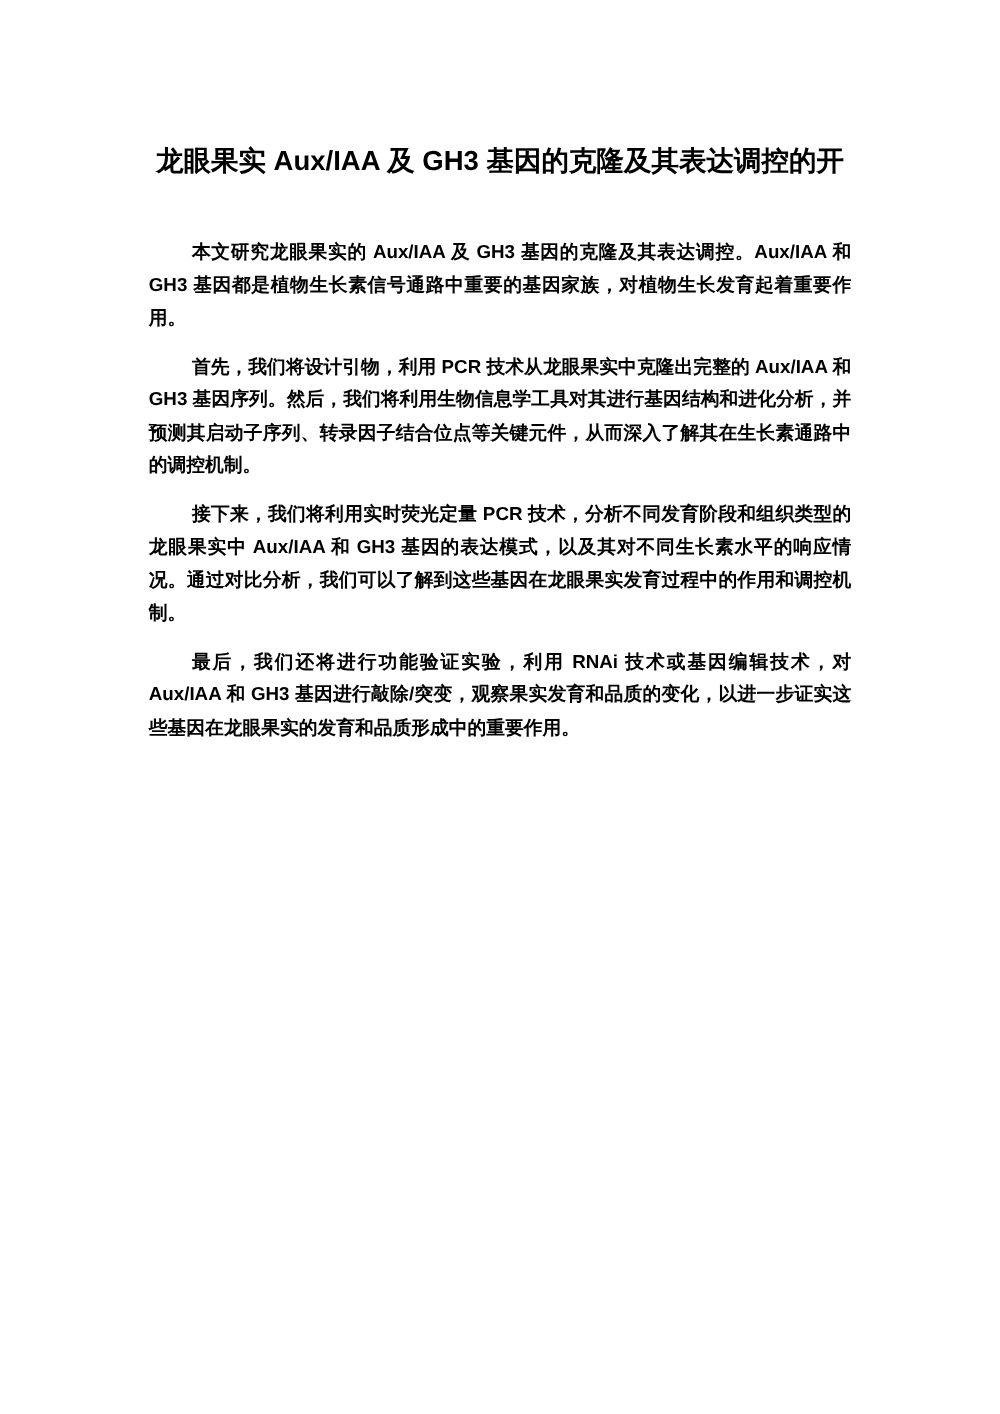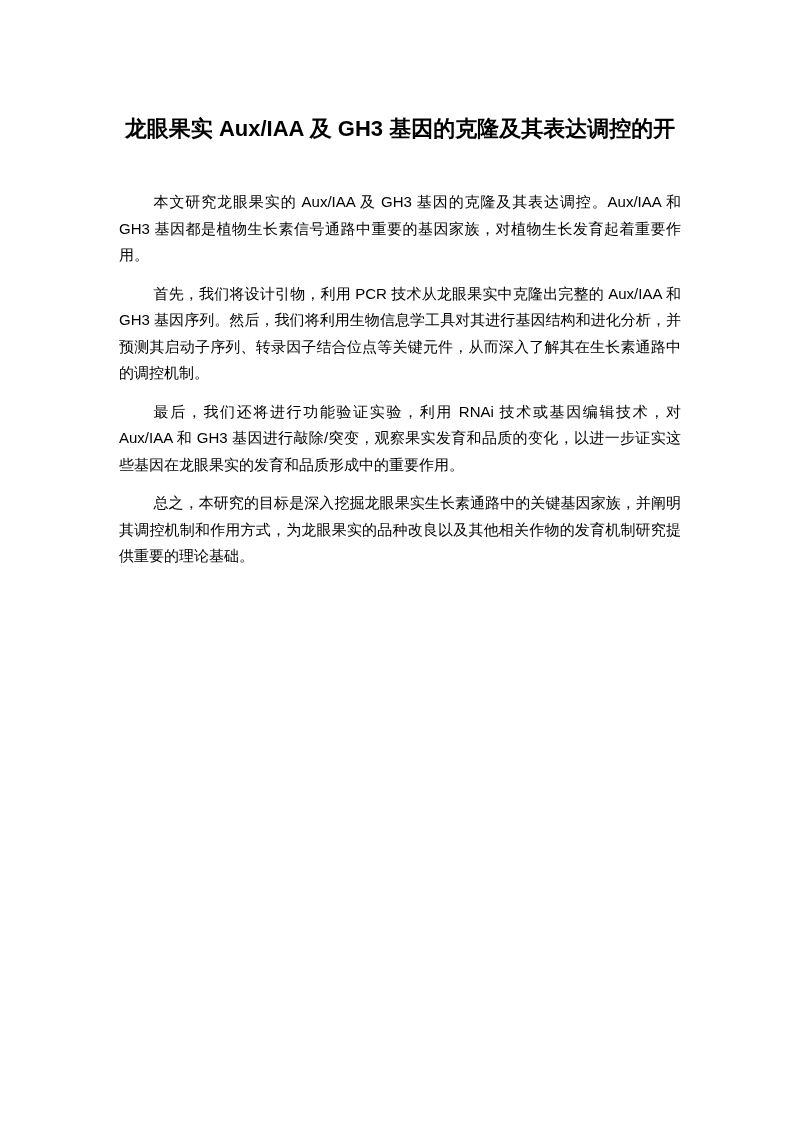--- a/index.html
+++ b/index.html
@@ -1,15 +1,15 @@
 <!DOCTYPE html>
 <html><head>
 <meta charset="utf-8">
 <style>
-  * { margin: 0; padding: 0; box-sizing: border-box; }
+  * { margin: 0; padding: 0; box-sizing: border-box; font-weight: bold; }
   html, body {
     background: #ffffff;
     font-family: "Liberation Sans", "DejaVu Sans", sans-serif;
   }
   .page {
     width: 800px;
     height: 1131px;
     margin: 0 auto;
     background: #ffffff;
     padding: 100px 119px 0 119px;
@@ -41,16 +41,16 @@
 <body>
 
 <div class="page">
   <h1 class="doc-title">
     <span class="title-line">龙眼果实 Aux/IAA 及 GH3 基因的克隆及其表达调控的开</span>
   </h1>
 
   <div class="doc-body">
     <p>本文研究龙眼果实的 Aux/IAA 及 GH3 基因的克隆及其表达调控。Aux/IAA 和 GH3 基因都是植物生长素信号通路中重要的基因家族，对植物生长发育起着重要作用。</p>
     <p>首先，我们将设计引物，利用 PCR 技术从龙眼果实中克隆出完整的 Aux/IAA 和 GH3 基因序列。然后，我们将利用生物信息学工具对其进行基因结构和进化分析，并预测其启动子序列、转录因子结合位点等关键元件，从而深入了解其在生长素通路中的调控机制。</p>
+    <p>接下来，我们将利用实时荧光定量 PCR 技术，分析不同发育阶段和组织类型的龙眼果实中 Aux/IAA 和 GH3 基因的表达模式，以及其对不同生长素水平的响应情况。通过对比分析，我们可以了解到这些基因在龙眼果实发育过程中的作用和调控机制。</p>
     <p>最后，我们还将进行功能验证实验，利用 RNAi 技术或基因编辑技术，对 Aux/IAA 和 GH3 基因进行敲除/突变，观察果实发育和品质的变化，以进一步证实这些基因在龙眼果实的发育和品质形成中的重要作用。</p>
-    <p>总之，本研究的目标是深入挖掘龙眼果实生长素通路中的关键基因家族，并阐明其调控机制和作用方式，为龙眼果实的品种改良以及其他相关作物的发育机制研究提供重要的理论基础。</p>
   </div>
 </div>
 
 </body></html>

